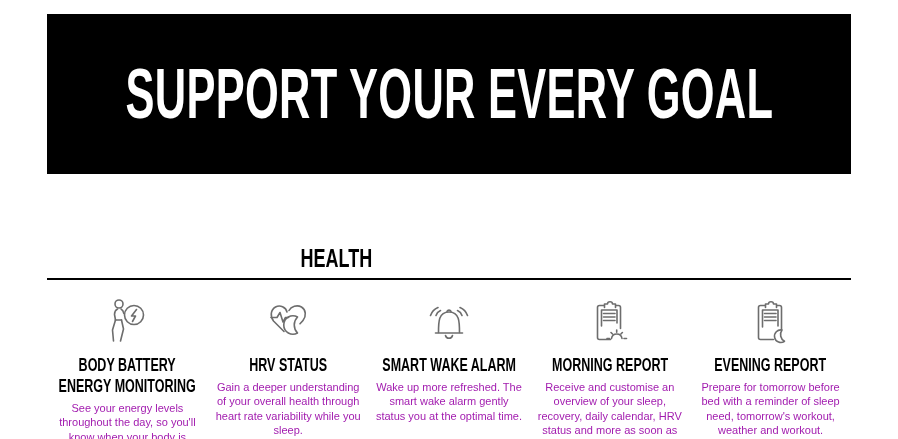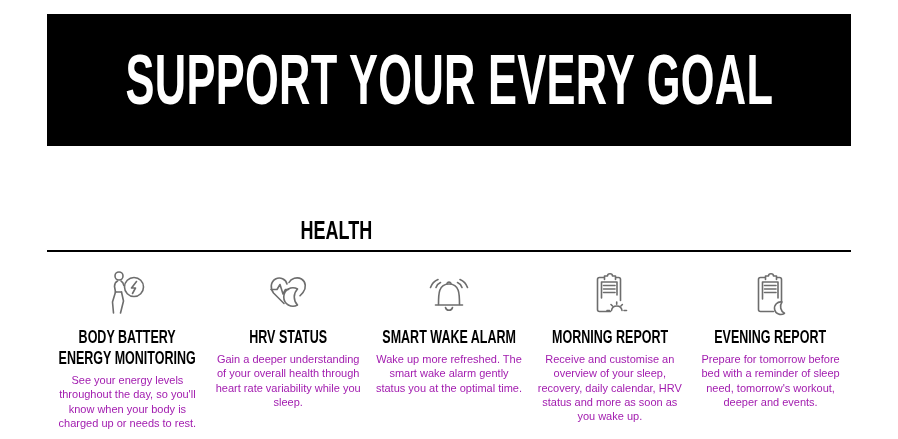--- a/index.html
+++ b/index.html
@@ -11,21 +11,21 @@
     background: #ffffff;
     font-family: "Liberation Sans", sans-serif;
   }
   .content {
     padding: 0 47px;
     width: 804px;
   }
   
   .banner {
     margin-top: 14px;
-    height: 132px;
+    height: 160px;
     background: #000000;
     display: flex;
     align-items: center;
     justify-content: center;
     overflow: hidden;
   }
   .banner-title {
     color: #ffffff;
     font-weight: 700;
     font-size: 70px;
@@ -189,17 +189,17 @@
           <path d="M 28.5 43.5 L 15.5 43.5 Q 13.5 43.5 13.5 41.5 L 13.5 11.5 Q 13.5 9.5 15.5 9.5 L 20 9.5"></path>
           <path d="M 20.5 11.5 L 20.5 8 L 23.5 8 C 23.5 5 28.5 5 28.5 8 L 31.5 8 L 31.5 11.5"></path>
           <path d="M 17.5 31 L 17.5 14 L 33 14 L 33 30"></path>
           <line x1="19.5" y1="17.5" x2="31" y2="17.5"></line>
           <line x1="19.5" y1="21" x2="31" y2="21"></line>
           <line x1="19.5" y1="24.5" x2="31" y2="24.5"></line>
           <path d="M 37 34 A 6.3 6.3 0 1 0 39.5 45.3 A 7.8 7.8 0 0 1 37 34"></path>
         </svg>
       </div>
       <div class="feature-title">EVENING REPORT</div>
-      <div class="feature-desc">Prepare for tomorrow before bed with a reminder of sleep need, tomorrow's workout, deeper and events.</div>
+      <div class="feature-desc">Prepare for tomorrow before bed with a reminder of sleep need, tomorrow's workout, weather and workout.</div>
     </div>
 
   </div>
 </div>
 
 </body></html>

